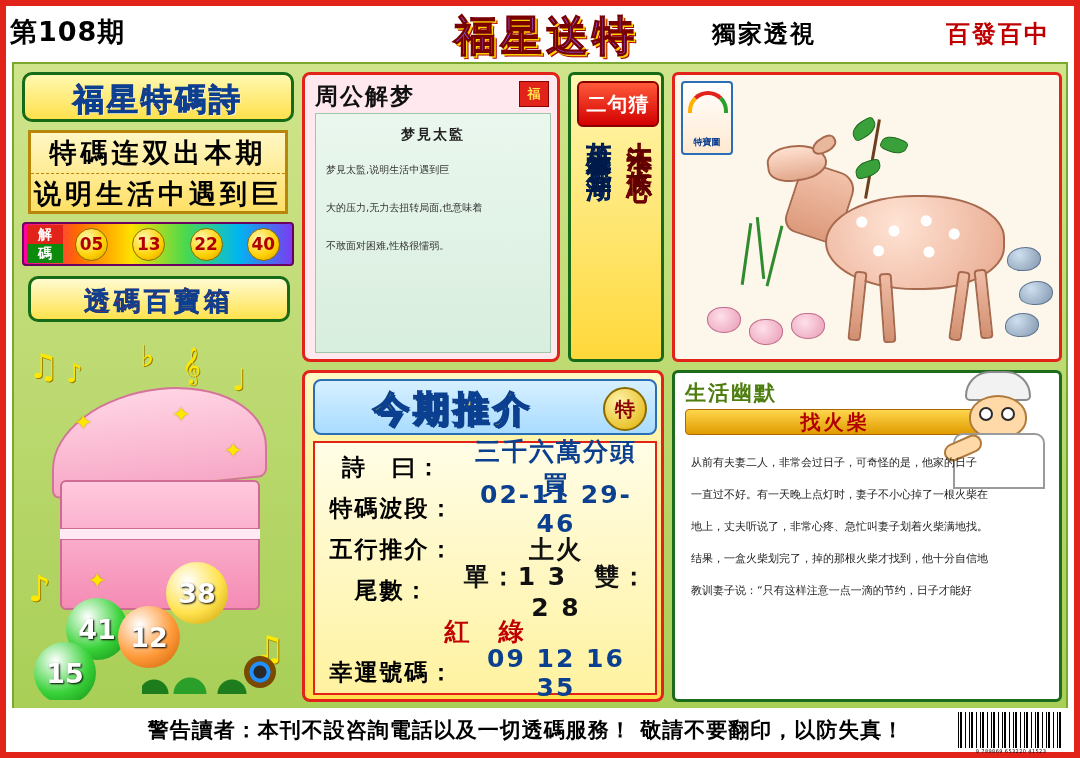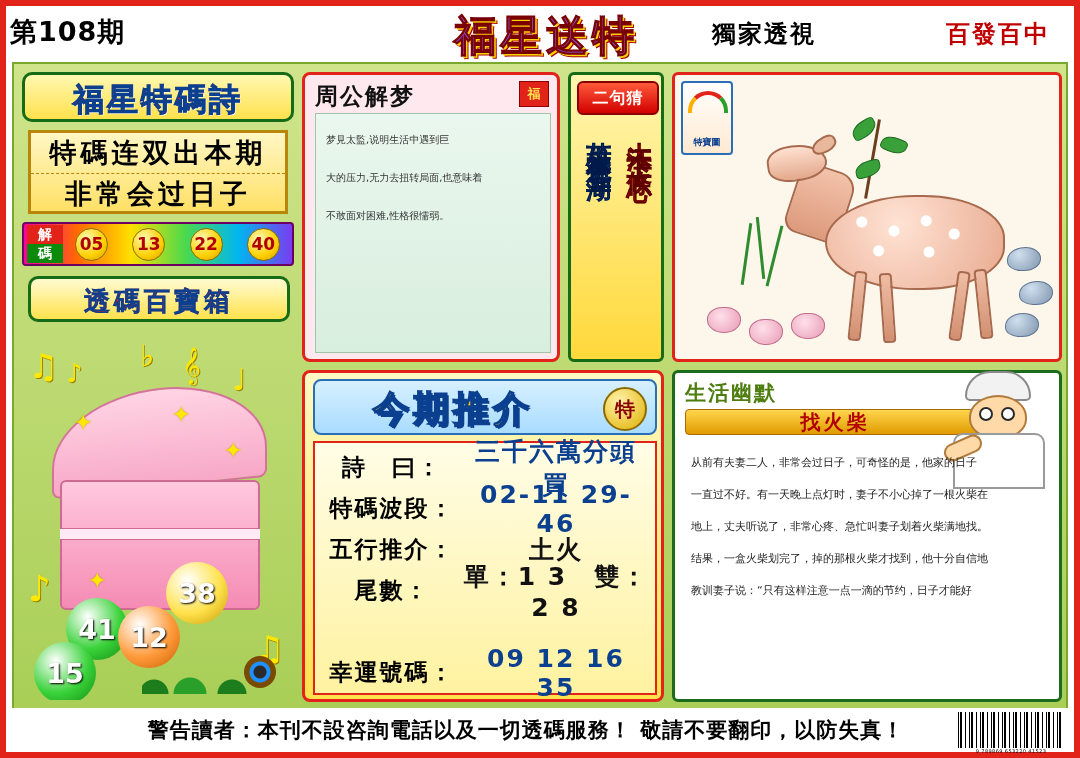--- a/index.html
+++ b/index.html
@@ -217,25 +217,25 @@
     font-size:10px; color:#333; line-height:2.4;
   }
 
   
   .riddle-box {
     position:absolute; left:554px; top:8px; width:96px; height:290px;
     background:linear-gradient(#fff6b0,#ffd83a);
     border:3px solid #166b16; border-radius:6px;
   }
   .riddle-head {
-    position:absolute; left:6px; top:6px; width:82px; height:34px;
+    position:absolute; left:6px; top:6px; width:82px; height:46px;
     background:linear-gradient(#ff5a3a,#d20000);
     border:2px solid #8a0000; border-radius:6px;
     display:flex; align-items:center; justify-content:center;
-    color:#fff; font-size:16px; font-weight:bold; letter-spacing:1px;
+    color:#fff; font-size:20px; font-weight:bold; letter-spacing:1px;
   }
   .riddle-cols {
     position:absolute; left:4px; top:46px; width:88px; height:236px;
     display:flex; flex-direction:row-reverse; justify-content:space-evenly;
   }
   .rcol {
     writing-mode:vertical-rl; text-orientation:upright;
     font-size:25px; font-weight:bold; color:#c00000;
     letter-spacing:6px;
     -webkit-text-stroke:0.5px #5a0000;
@@ -441,21 +441,21 @@
   <div class="board">
 
     <div class="left-col">
 
       <div class="poem-box">
         <div class="poem-title">福星特碼詩</div>
       </div>
 
       <div class="verse-box">
         <div class="verse-line">特碼连双出本期</div>
-        <div class="verse-line">非常会过日子</div>
+        <div class="verse-line">说明生活中遇到巨</div>
       </div>
 
       <div class="numrow">
         <div class="numrow-label">
           <span>解</span>
           <span>碼</span>
         </div>
         <div class="balls">
           <div class="ball">05</div>
           <div class="ball">13</div>
@@ -495,20 +495,21 @@
         <div class="gnote" style="left:232px; top:300px; font-size:34px;">♫</div>
         <div class="grass"></div>
         <div class="sunflower"></div>
       </div>
     </div>
 
     <div class="dream-box">
       <div class="dream-title">周公解梦</div>
       <div class="dream-stamp">福</div>
       <div class="dream-inner">
+        <div class="dream-sub">梦見太監</div>
         <div class="dream-para">梦見太監,说明生活中遇到巨</div>
         <div class="dream-para">大的压力,无力去扭转局面,也意味着</div>
         <div class="dream-para">不敢面对困难,性格很懦弱。</div>
       </div>
     </div>
 
     <div class="riddle-box">
       <div class="riddle-head">二句猜</div>
       <div class="riddle-cols">
         <div class="rcol">大江上下一條心</div>
@@ -565,20 +566,21 @@
         </div>
         <div class="rec-row">
           <div class="rec-label">五行推介：</div>
           <div class="rec-value dark">土火</div>
         </div>
         <div class="rec-row">
           <div class="rec-label">尾數：</div>
           <div class="rec-value dark">單：1 3　雙：2 8</div>
         </div>
         <div class="rec-row">
+          <div class="rec-value">紅　綠</div>
         </div>
         <div class="rec-row">
           <div class="rec-label">幸運號碼：</div>
           <div class="rec-value blue">09 12 16 35</div>
         </div>
       </div>
     </div>
 
     <div class="humor-box">
       <div class="humor-title">生活幽默</div>

